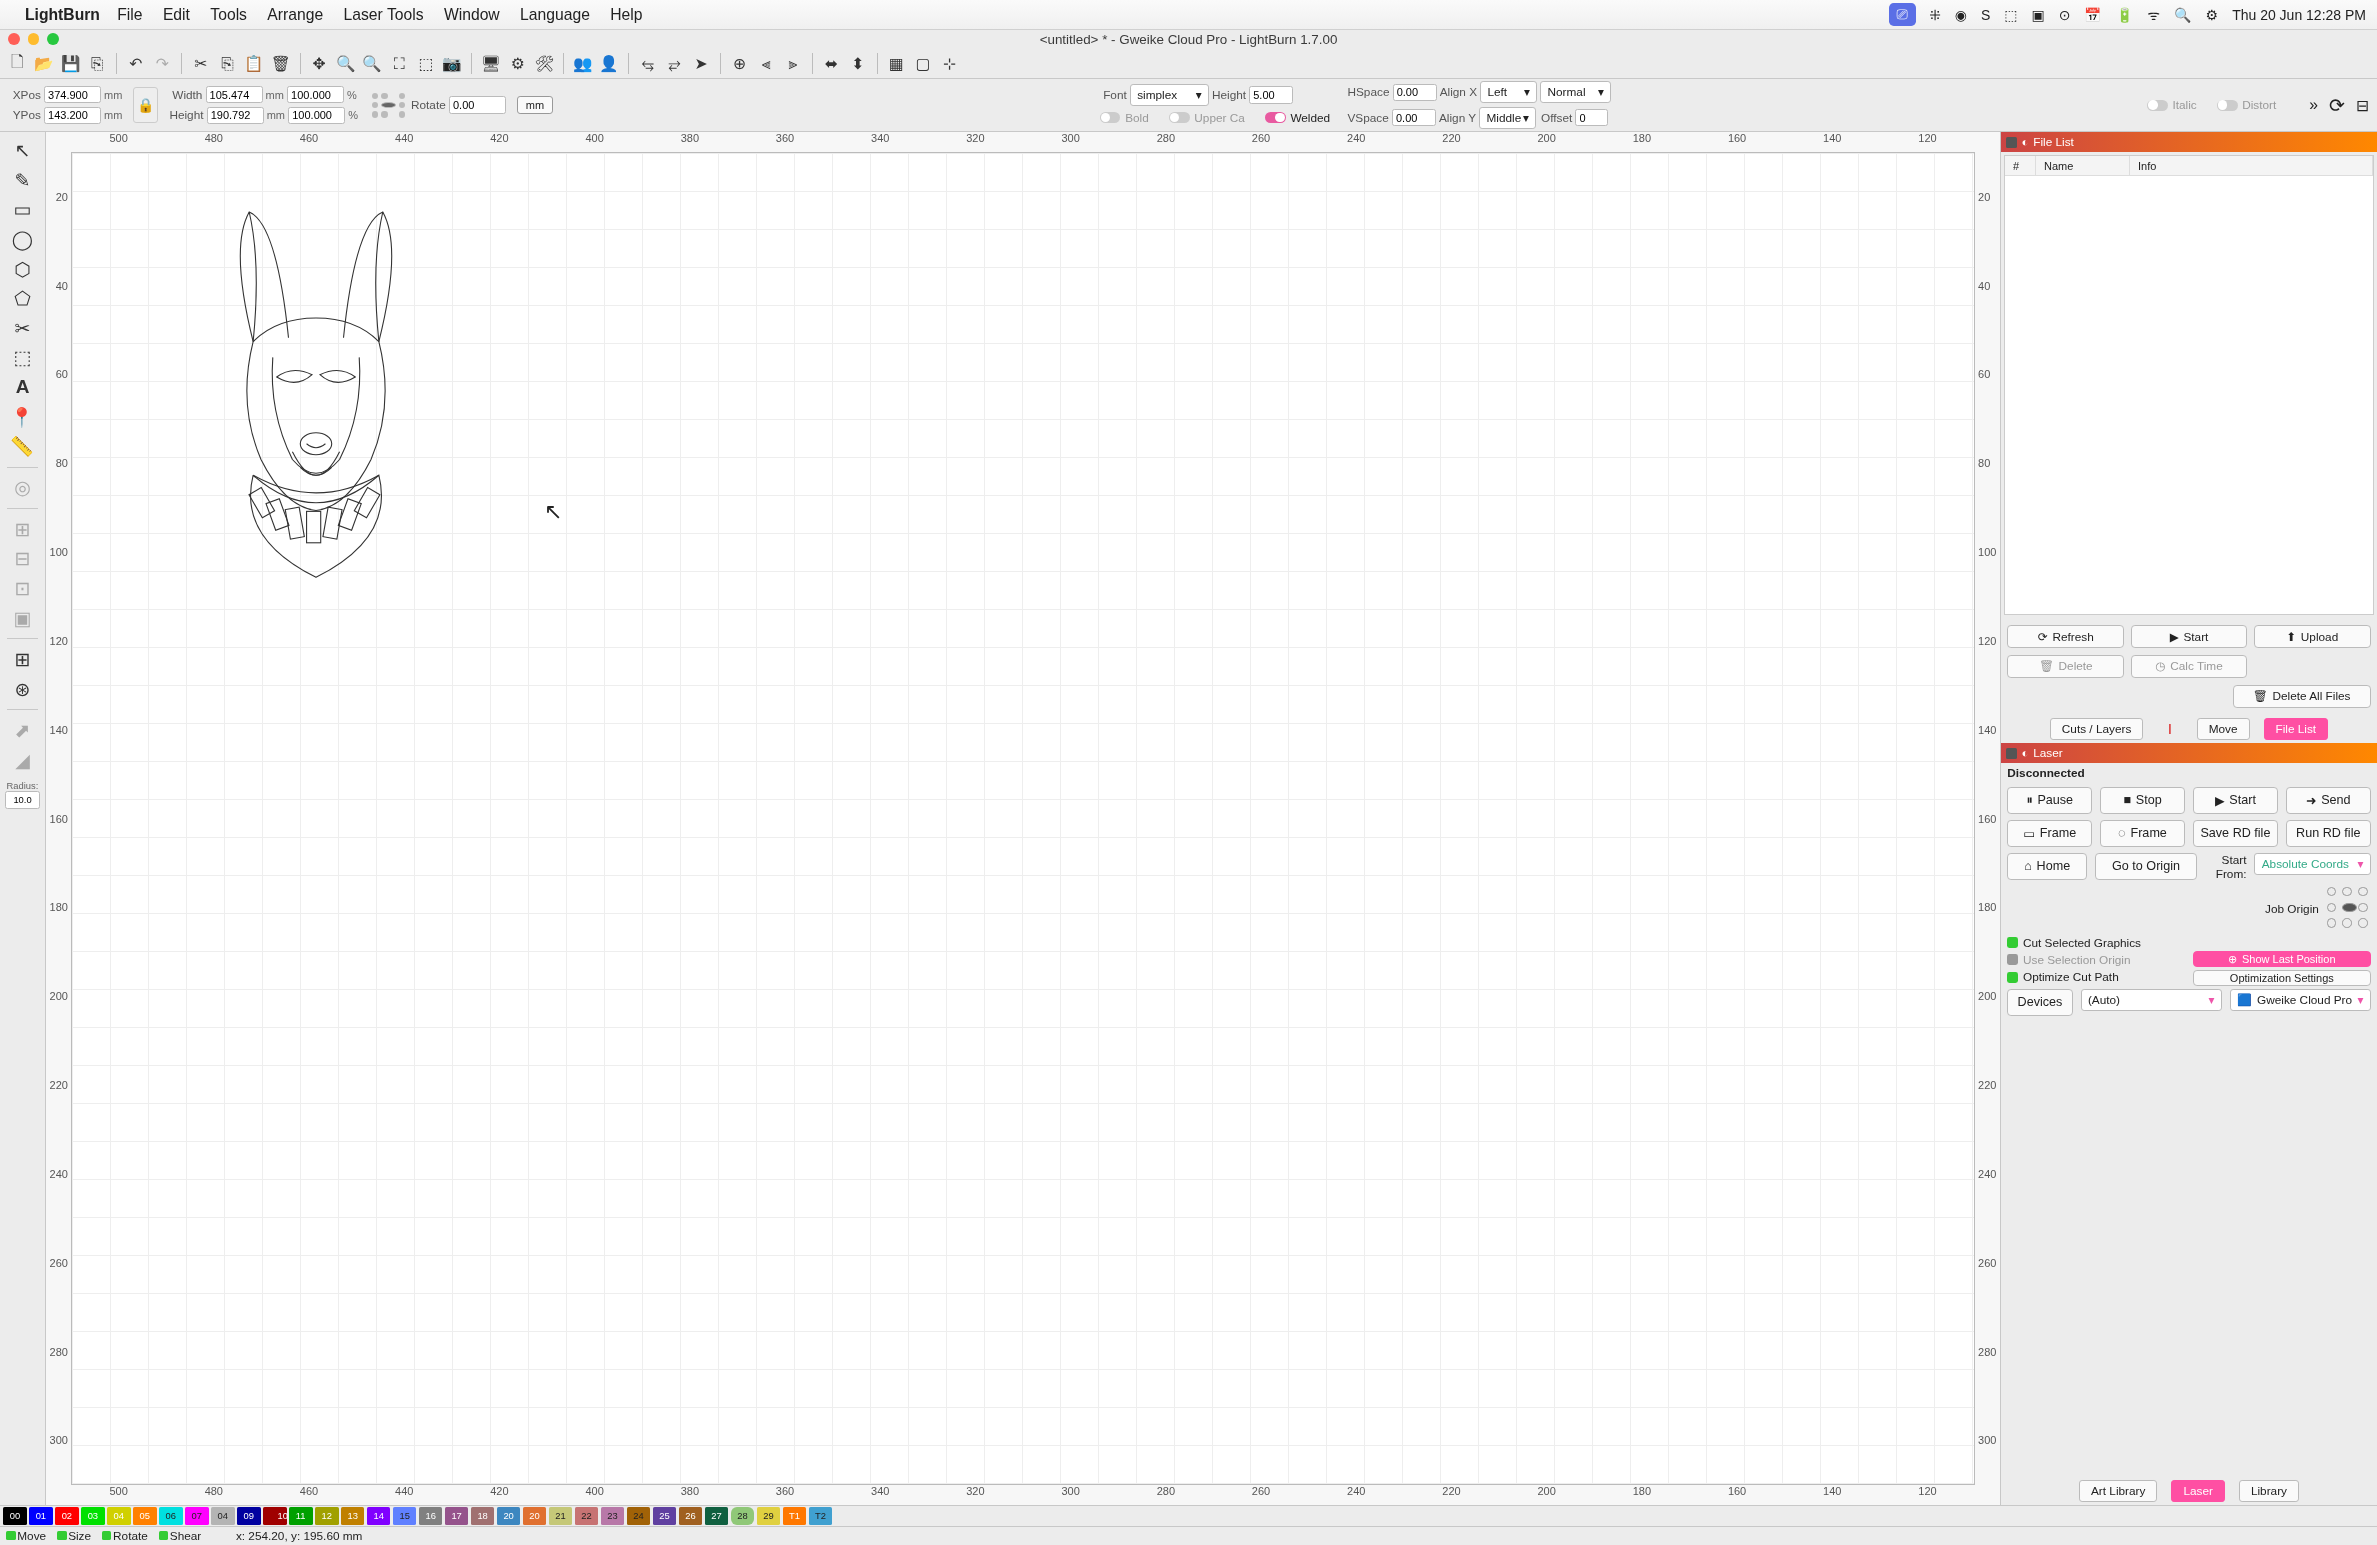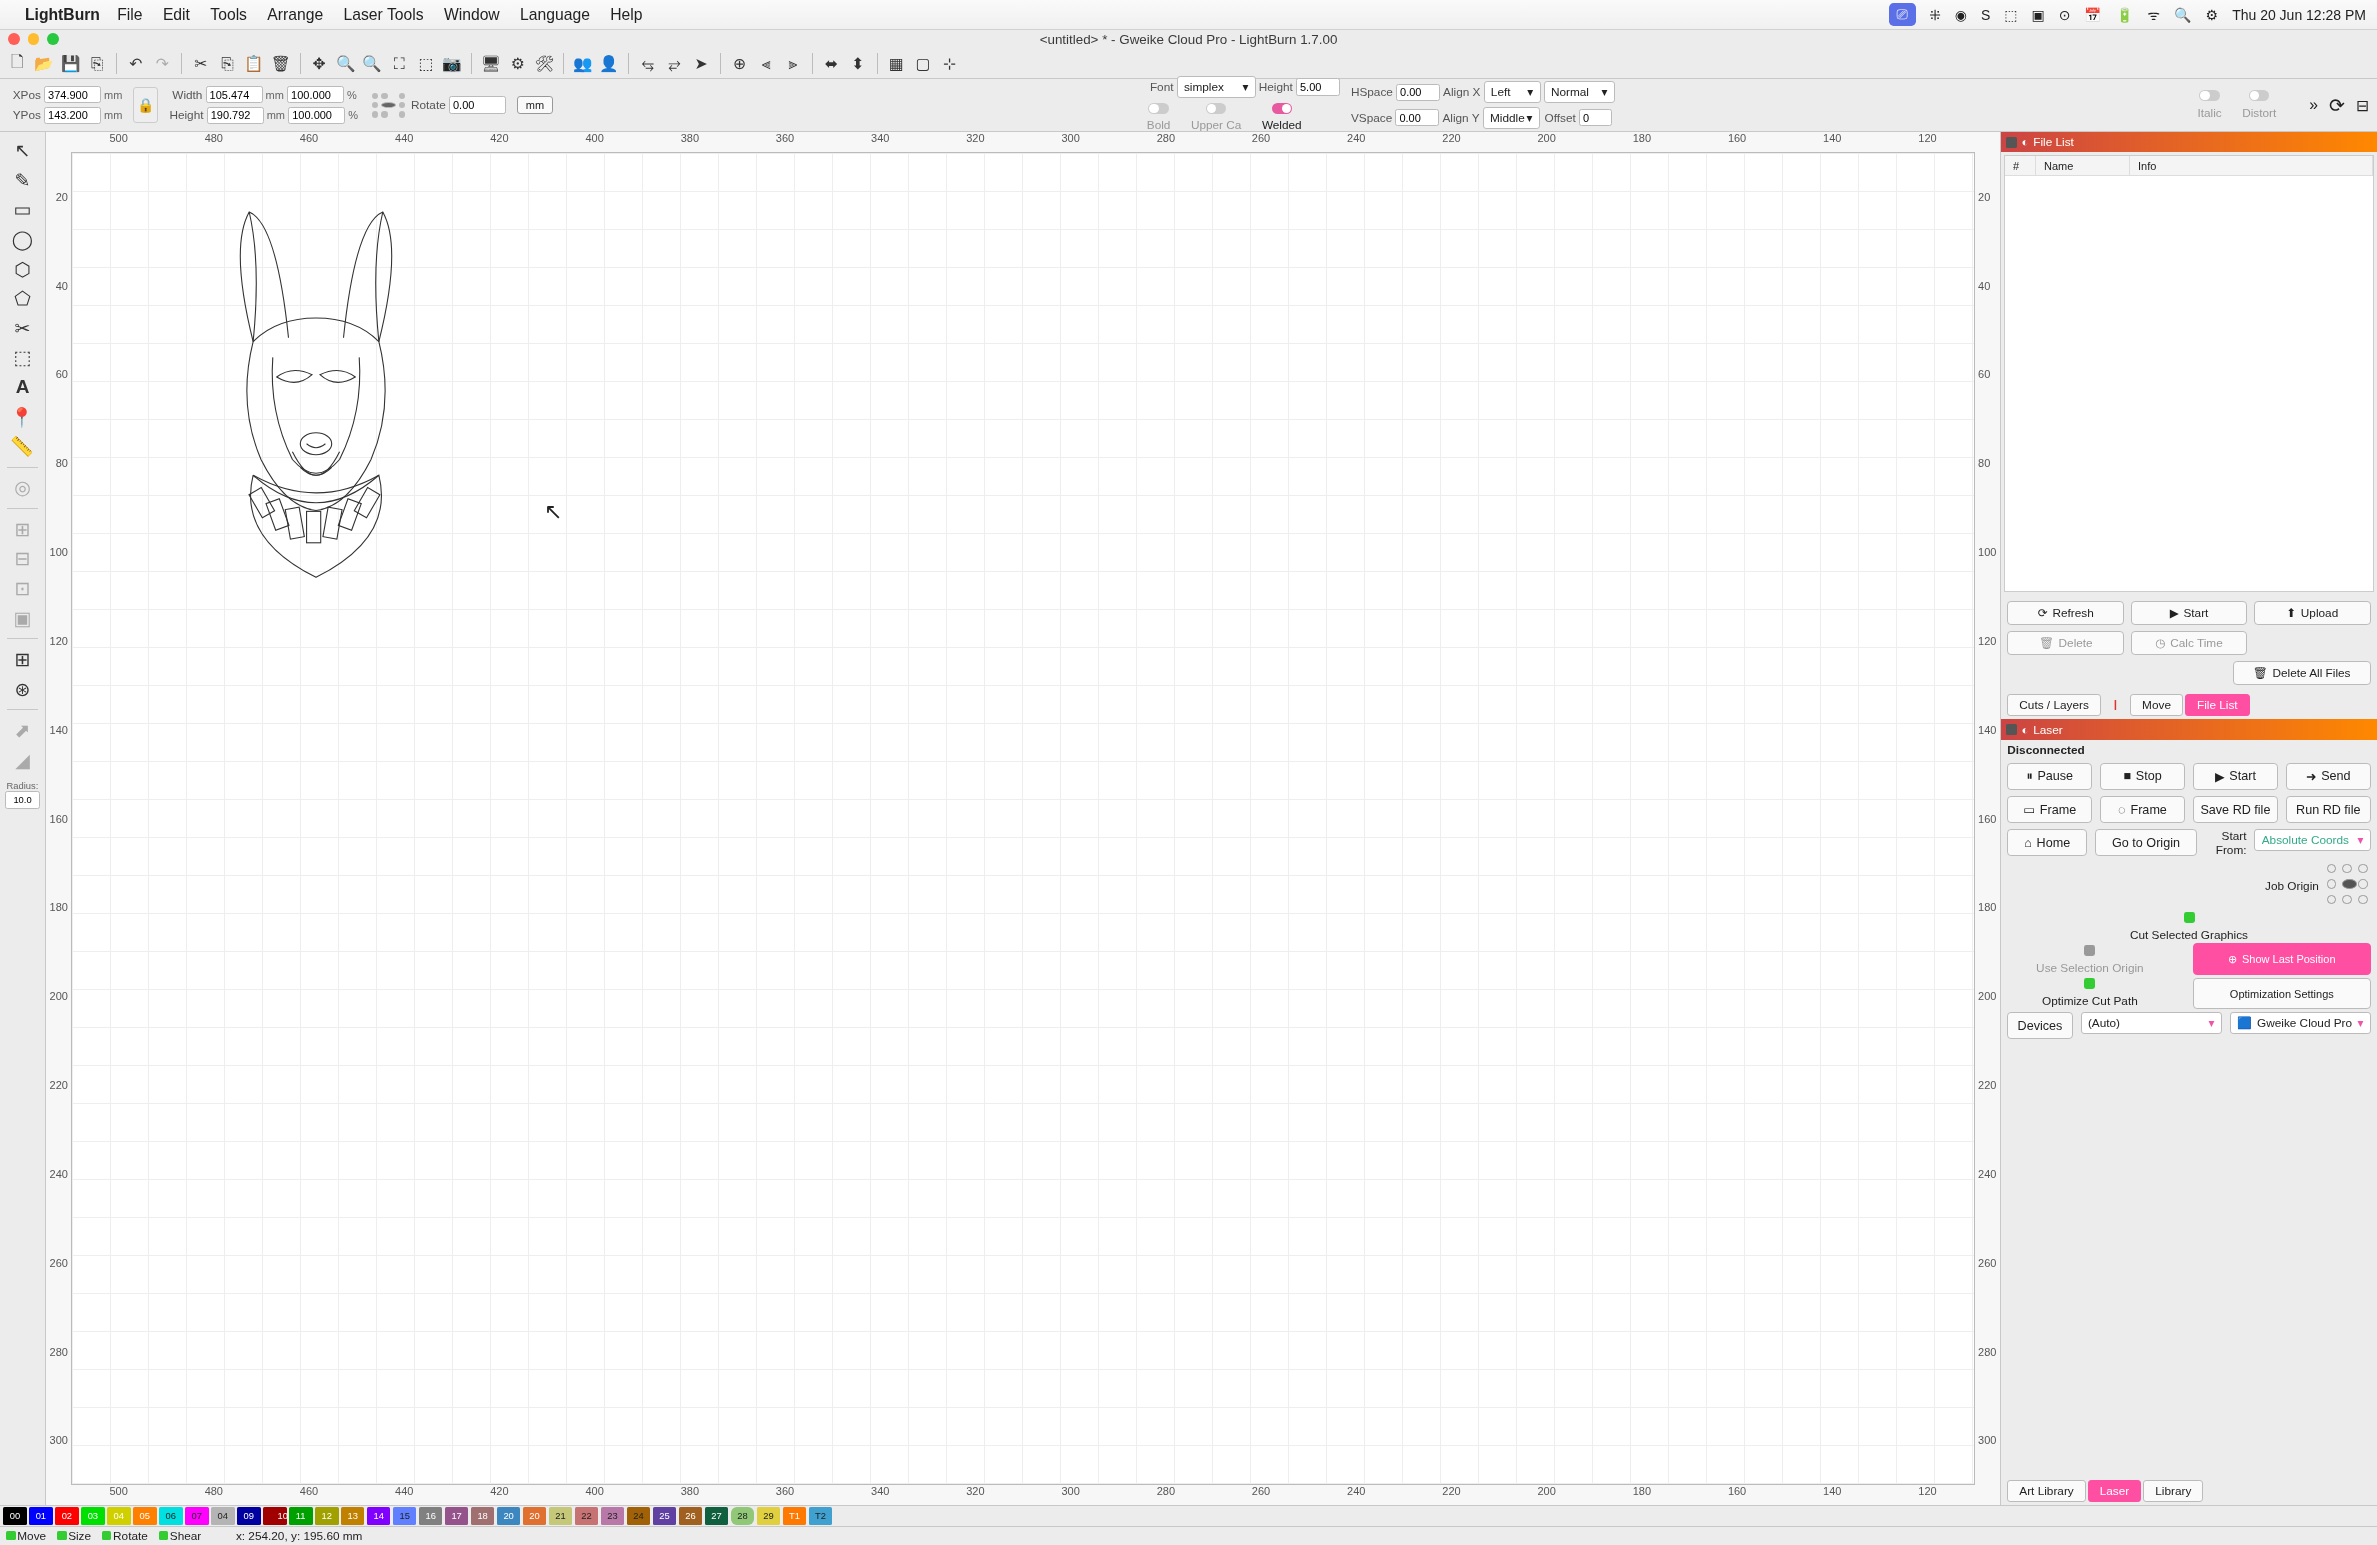--- a/index.html
+++ b/index.html
@@ -54,30 +54,30 @@
 .dogface { position:absolute; top:47px; left:134px; width:220px; height:409px; }
 .rightpanel { width:377px; background:#ececec; border-left:0.8px solid #c8c8c8; display:flex; flex-direction:column; }
 .panelhdr { height:20.4px; background:linear-gradient(90deg,#c44 0%,#f80 100%); color:#fff; display:flex; align-items:center; font-size:11.8px; padding:0 4.7px; gap:4.7px; font-weight:500;}
 .panelhdr .pclose{width:11px;height:11px;background:#555;border-radius:1.6px;display:inline-block;}
 .filelist-body { flex:1; background:#fff; margin:3.1px; border:0.8px solid #ccc; }
 .flcols { display:flex; background:#f4f4f4; border-bottom:0.8px solid #ddd; font-size:11px; }
 .flcols span { padding:3.1px 7.9px; border-right:0.8px solid #ddd; }
 .panelbtns { display:flex; flex-wrap:wrap; gap:6.3px; padding:6.3px; }
 .pbtn { flex:1 0 30%; height:23.6px; border:0.8px solid #bbb; border-radius:3.9px; background:#fafafa; display:flex; align-items:center; justify-content:center; gap:4.7px; font-size:11.8px; cursor:pointer; min-width:94px;}
 .pbtn.dis{color:#999;}
-.tabs { display:flex; justify-content:flex-start; padding:3.1px 6.3px; gap:2px; }
+.tabs { display:flex; justify-content:center; padding:3.1px 6.3px; gap:14px; }
 .tab { padding:3.1px 11px; border:0.8px solid #bbb; border-radius:3.1px; background:#fafafa; font-size:11.8px; cursor:pointer;}
 .tab.active { background:#ff4fa3; color:#fff; border-color:#ff4fa3; }
 .tab.red { color:#d33; }
 .laserpanel { display:flex; flex-direction:column; }
 .disc { font-size:11.8px; font-weight:600; padding:3.1px 6.3px; }
 .lrow { display:flex; gap:7.9px; padding:3.1px 6.3px; }
 .lbtn { flex:1; height:27px; border:0.8px solid #bbb; border-radius:3.9px; background:#fafafa; display:flex; align-items:center; justify-content:center; gap:4.7px; font-size:12.6px; cursor:pointer; }
 .lbtn.pink{background:#ff4fa3;color:#fff;border-color:#ff4fa3;}
-.chk { display:flex; align-items:center; gap:4.7px; font-size:11.8px; padding:1.6px 6.3px;flex-direction:column; }
+.chk { display:flex; align-items:center; gap:4.7px; font-size:11.8px; padding:1.6px 6.3px; }
 .chk .sw{width:11px;height:11px;border-radius:2.4px;background:#3c3;display:inline-block;}
 .chk.off .sw{background:#999;}
 .chk.off{color:#999;}
 .sel { height:22px; border:0.8px solid #bbb; border-radius:3.1px; background:#fff; padding:0 6.3px; display:flex; align-items:center; justify-content:space-between; font-size:11.8px; }
 .origin-dots{display:grid;grid-template-columns:repeat(3,12.6px);grid-template-rows:repeat(3,12.6px);gap:3.1px;}
 .origin-dots span{width:9.4px;height:9.4px;border:0.8px solid #999;border-radius:50%;}
 .origin-dots span.sel{background:#555;}
 .colorbar { height:20.4px; background:#ececec; display:flex; align-items:center; padding:0 3.1px; gap:2.4px; border-top:0.8px solid #c8c8c8; }
 .cswatch { width:23.6px; height:17.3px; border-radius:1.6px; color:#fff; font-size:9.4px; display:flex; align-items:center; justify-content:center; font-weight:500; cursor:pointer;}
 .statusbar { height:20.4px; background:#ececec; display:flex; align-items:center; padding:0 6.3px; gap:11px; font-size:11.8px; border-top:0.8px solid #c8c8c8; }

